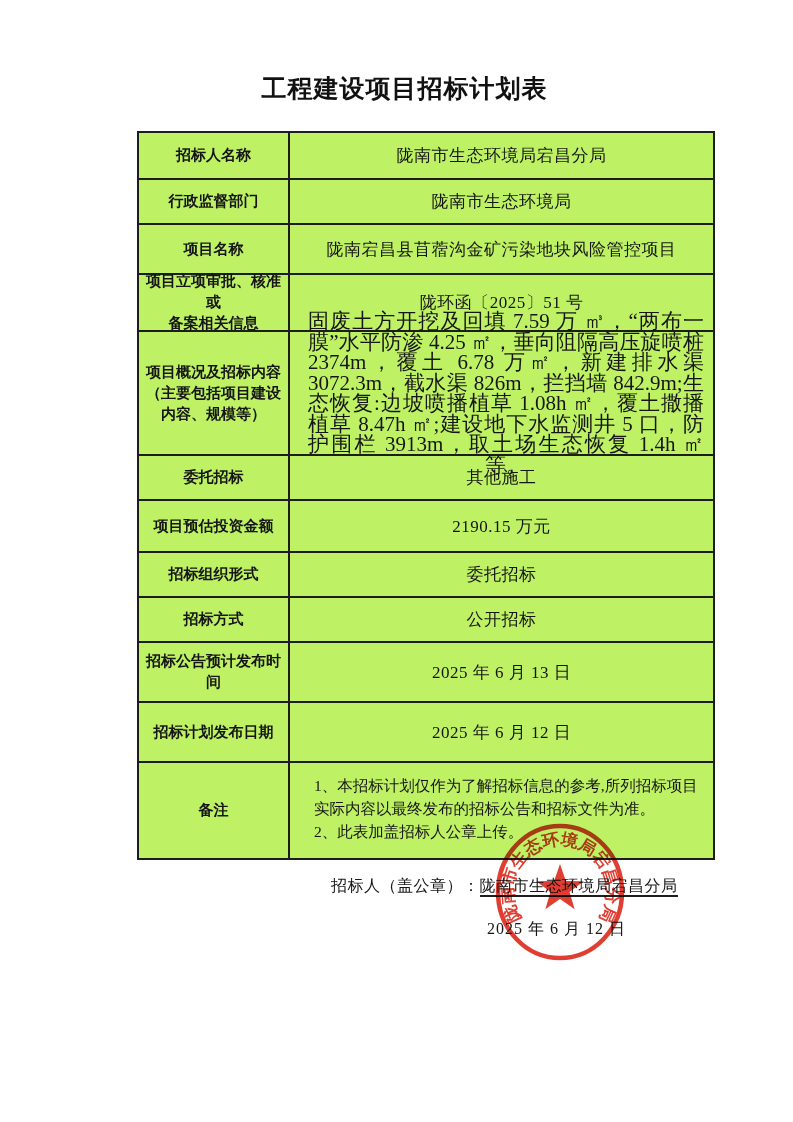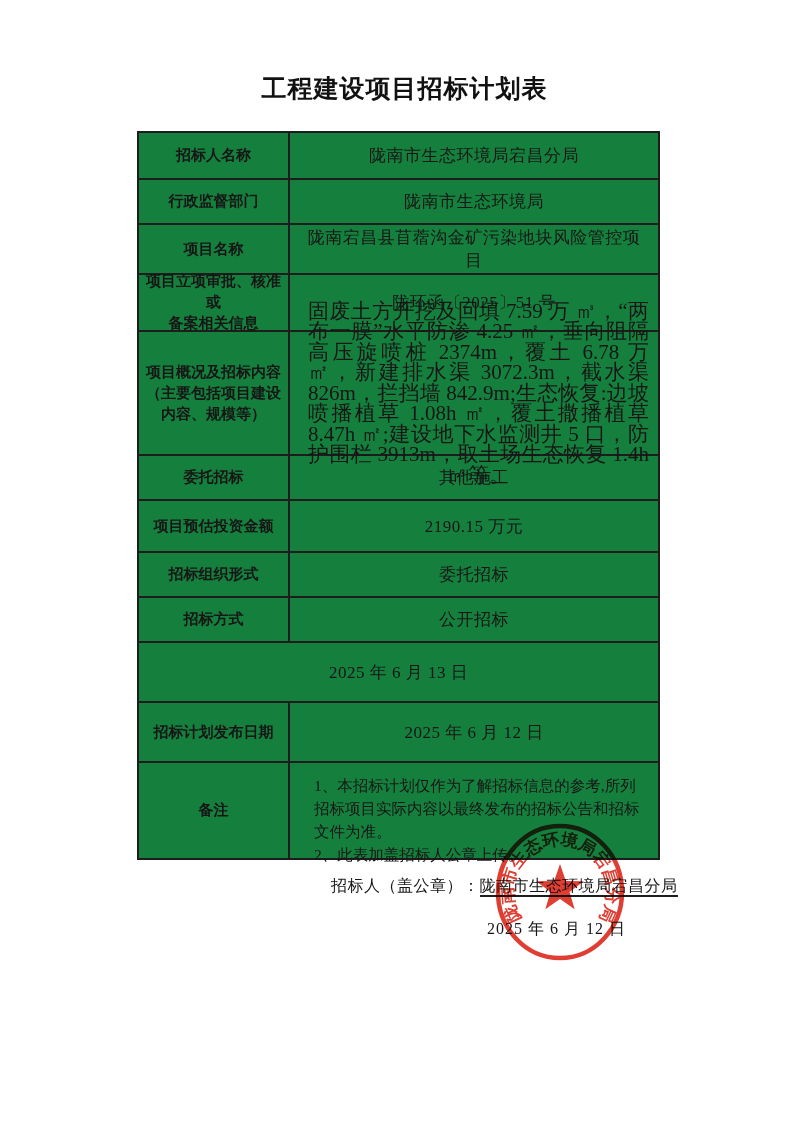--- a/index.html
+++ b/index.html
@@ -16,24 +16,24 @@
     left:137px;top:72px;width:535px;
     margin:0;
     text-align:center;
     font-size:25px;
     font-weight:bold;
     letter-spacing:1px;
     color:#111;
   }
   .bid-table{
     position:absolute;
-    left:137px;top:131px;width:523px;
+    left:137px;top:131px;width:578px;
     border:2px solid #1d1d1d;
     box-sizing:border-box;
-    background:#15803d;
+    background:#bef264;
   }
   .row{
     display:flex;
     border-bottom:2px solid #1d1d1d;
     box-sizing:border-box;
   }
   .row:last-child{border-bottom:none;}
   .cl{
     flex:0 0 151px;width:151px;
     border-right:2px solid #1d1d1d;
@@ -165,20 +165,24 @@
     <div class="cl">招标组织形式</div>
     <div class="cv">委托招标</div>
   </div>
 
   <div class="row" style="height:45px">
     <div class="cl">招标方式</div>
     <div class="cv">公开招标</div>
   </div>
 
   <div class="row" style="height:60px">
+    <div class="cl">
+      <span>招标公告预计发布时</span>
+      <span>间</span>
+    </div>
     <div class="cv">2025 年 6 月 13 日</div>
   </div>
 
   <div class="row" style="height:60px">
     <div class="cl">招标计划发布日期</div>
     <div class="cv">2025 年 6 月 12 日</div>
   </div>
 
   <div class="row" style="height:95px">
     <div class="cl">备注</div>

